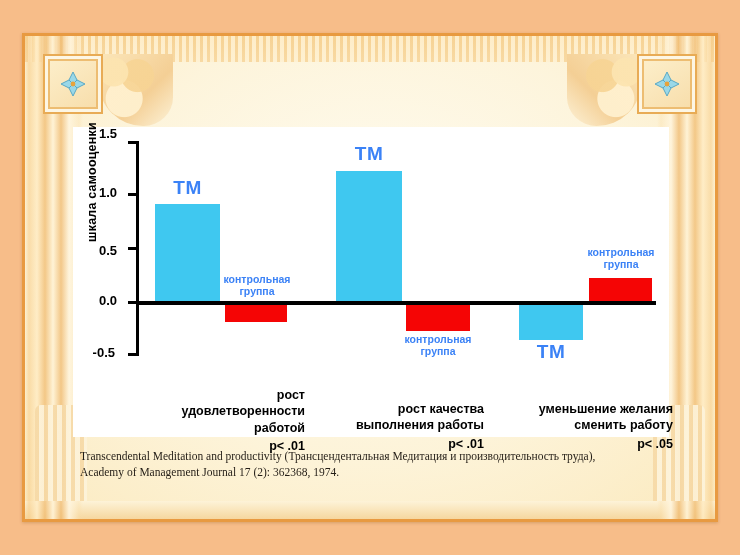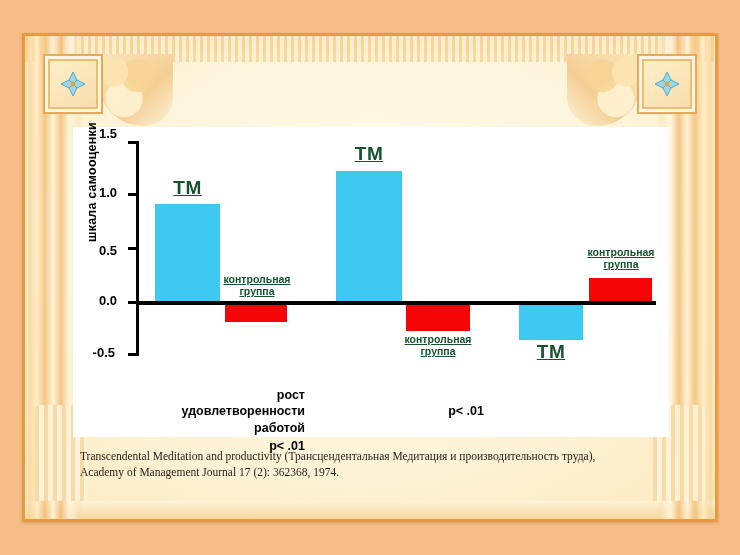--- a/index.html
+++ b/index.html
@@ -148,22 +148,22 @@
 
   
   .zeroline{position:absolute;left:63px;top:174px;width:520px;height:4px;background:#000;}
 
   
   .bar{position:absolute;}
   .bar.tm{background:#3fc8f0;}
   .bar.ctl{background:#f50505;}
 
   .barlab{
-    position:absolute;text-align:center;font-weight:bold;color:#14532d;
-    line-height:1.12;white-space:pre-line;text-decoration:underline;
+    position:absolute;text-align:center;font-weight:bold;color:#3b82f6;
+    line-height:1.12;white-space:pre-line;
   }
   .barlab.tm{font-size:19px;letter-spacing:.5px;}
   .barlab.ctl{font-size:10.5px;}
 
   
   .cat{
     position:absolute;text-align:right;font-size:12.5px;
     font-weight:bold;color:#000;line-height:1.32;white-space:pre-line;
   }
   .cat .p{display:block;margin-top:2px;}
@@ -258,18 +258,25 @@
     <div class="barlab ctl" style="left:508px;width:80px;top:120px">контрольная
 группа</div>
 
     <div class="cat" style="left:72px;width:160px;top:243px">
       <span>рост
 удовлетворенности
 работой</span>
       <span class="p">p&lt; .01</span>
     </div>
     <div class="cat" style="left:251px;width:160px;top:257px">
+      <span>рост качества
+выполнения работы</span>
       <span class="p">p&lt; .01</span>
+    </div>
+    <div class="cat" style="left:428px;width:172px;top:257px">
+      <span>уменьшение желания
+сменить работу</span>
+      <span class="p">p&lt; .05</span>
     </div>
   </div>
 
   <div class="cite">Transcendental Meditation and productivity (Трансцендентальная Медитация и производительность труда), Academy of Management Journal 17 (2): 362368, 1974.</div>
 </div>
 
 </body></html>

